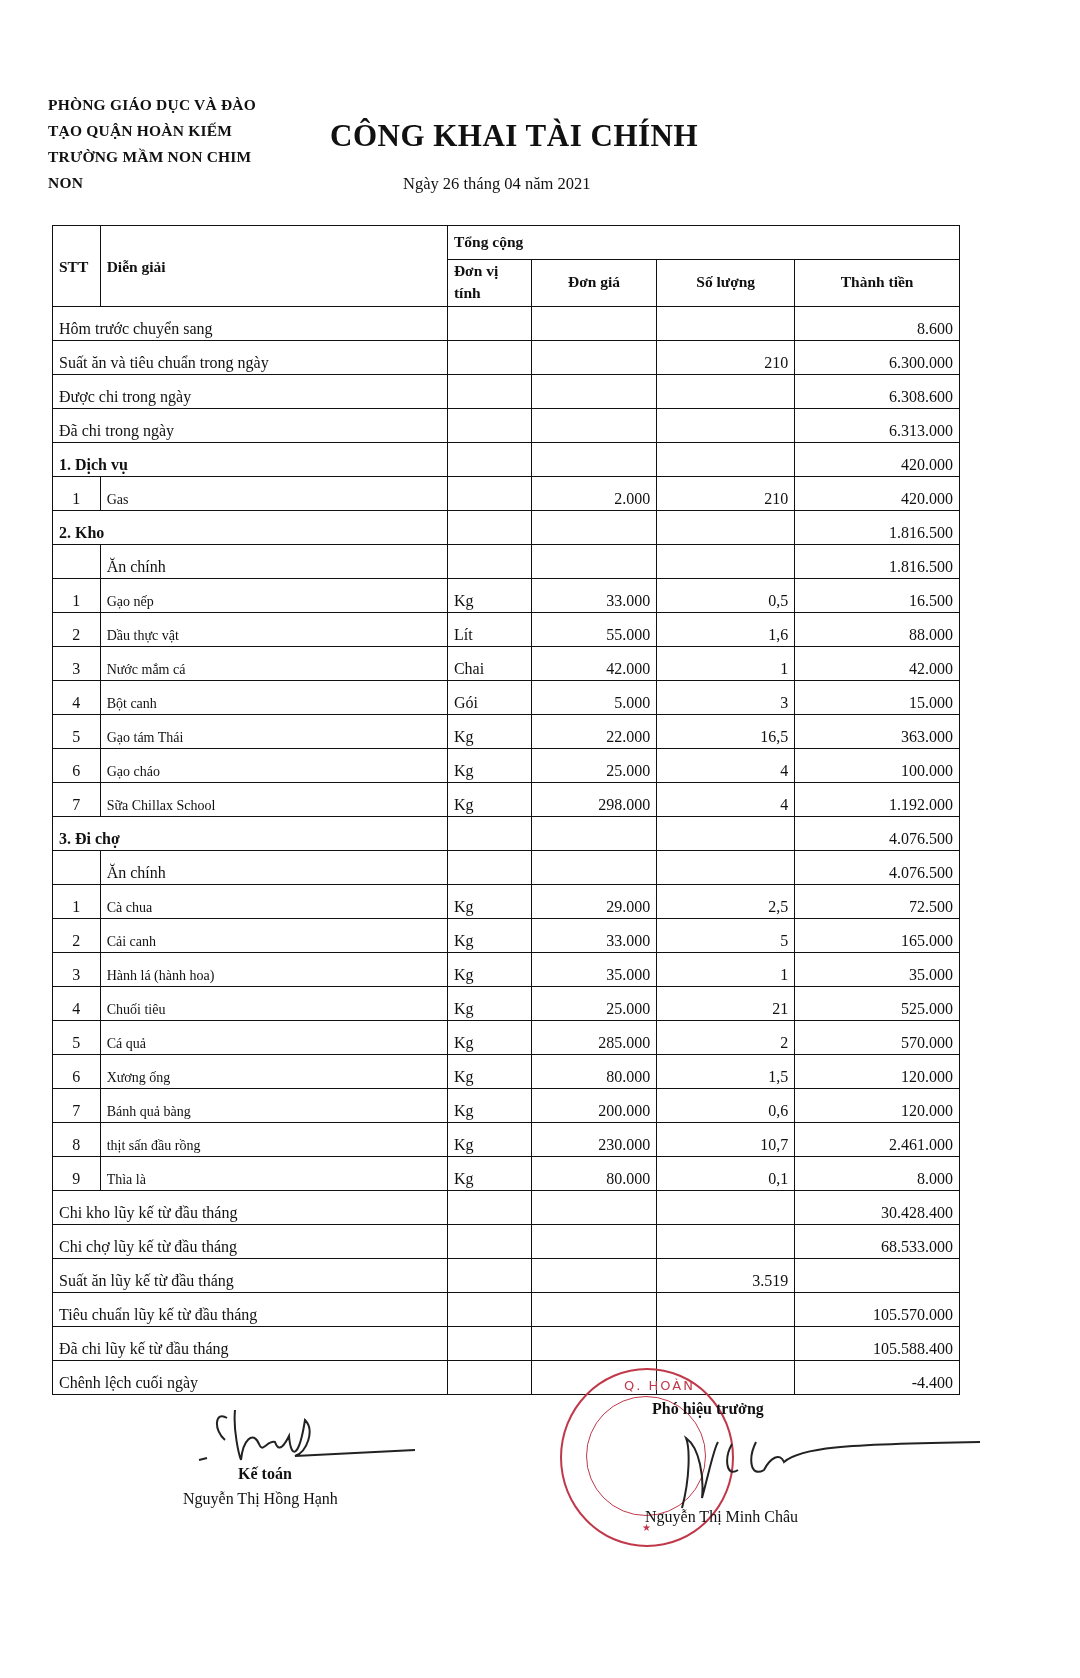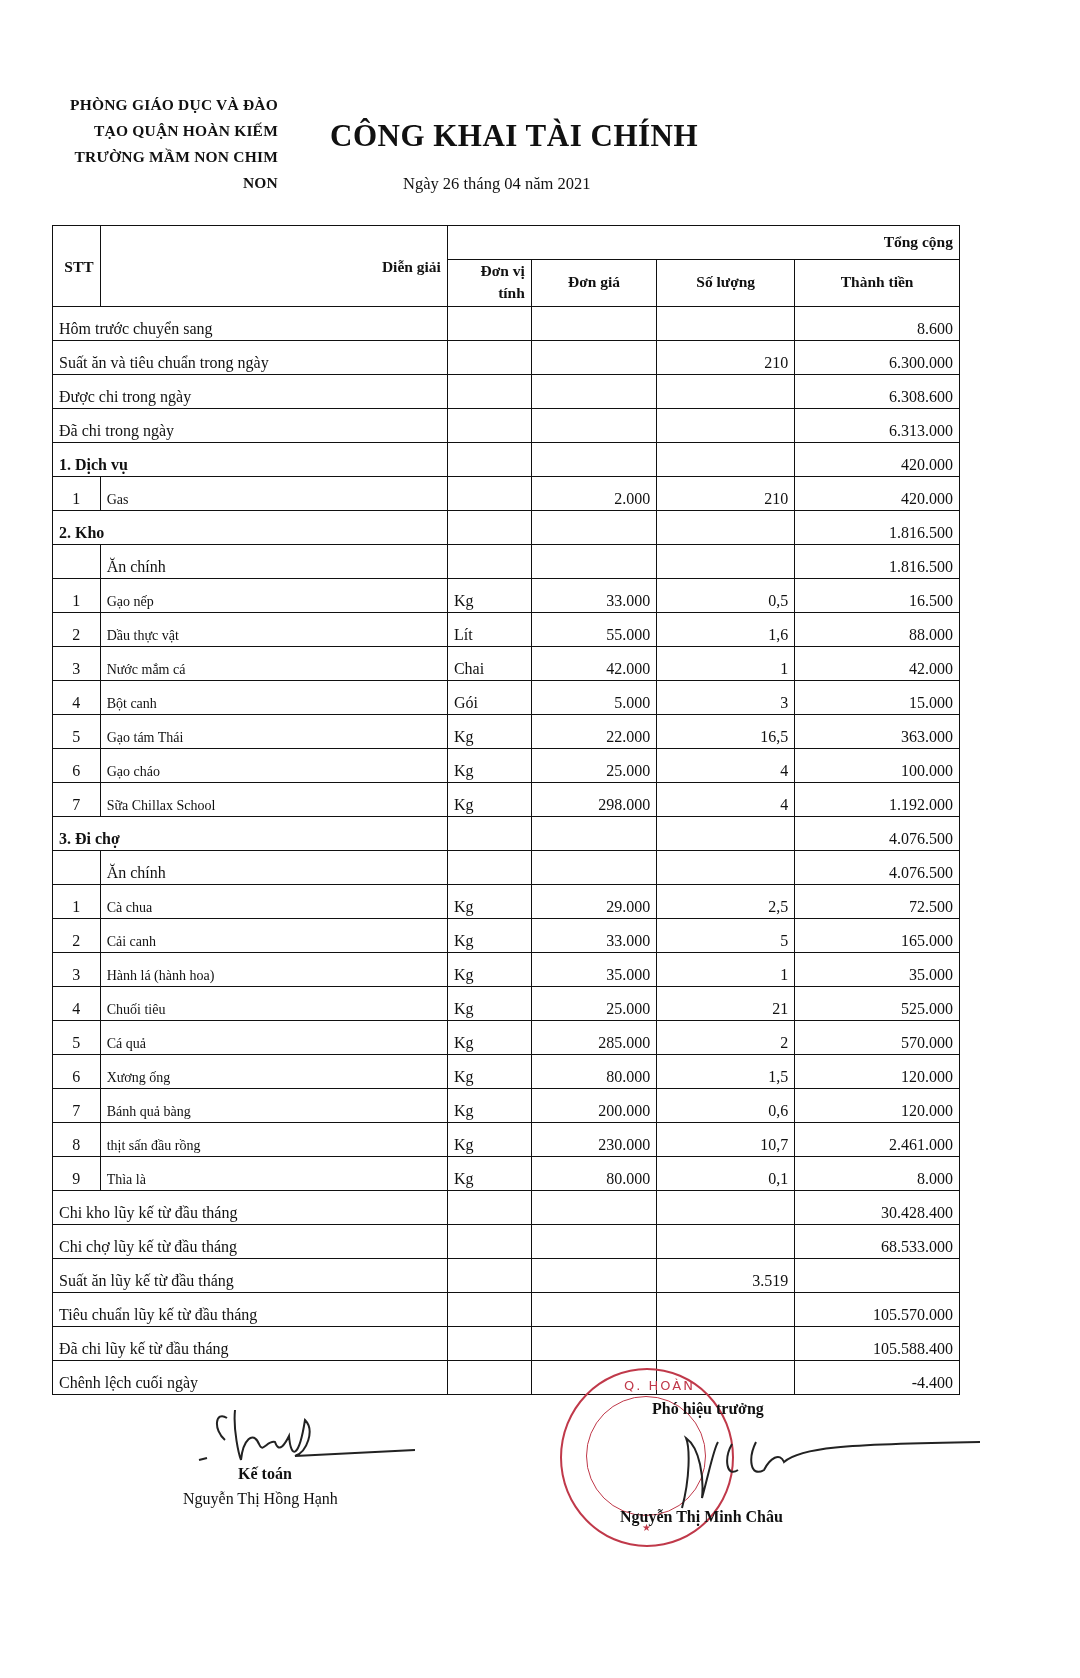--- a/index.html
+++ b/index.html
@@ -1,28 +1,28 @@
 <!DOCTYPE html>
 <html><head>
 <meta charset="utf-8">
 <style>
   html, body { margin: 0; padding: 0; background: #ffffff; }
   body { width: 1080px; height: 1678px; position: relative; overflow: hidden;
          font-family: "Liberation Serif", "DejaVu Serif", serif; color: #111; }
   .org { position: absolute; left: 48px; top: 92px; font-size: 15.5px; line-height: 26px;
          font-weight: bold; letter-spacing: 0.2px; width: 230px; }
-  .org div { white-space: nowrap; text-align: right; }
+  .org div { white-space: nowrap; }
   .title { position: absolute; left: 330px; top: 118px; font-size: 31px; font-weight: bold;
            letter-spacing: 0.5px; }
   .date { position: absolute; left: 403px; top: 174px; font-size: 16.5px; }
   table.fin { position: absolute; left: 52px; top: 225px; width: 908px; border-collapse: collapse;
               font-size: 16px; }
   table.fin td, table.fin th { border: 1.6px solid #111; padding: 0 6px; height: 31px;
               vertical-align: bottom; padding-bottom: 2px; }
-  table.fin th { font-weight: bold; text-align: right; vertical-align: middle; font-size: 15.5px; }
+  table.fin th { font-weight: bold; text-align: left; vertical-align: middle; font-size: 15.5px; }
   .c-stt { width: 33px; text-align: center; }
   .c-desc { width: 322px; }
   .c-unit { width: 68px; }
   .c-price { width: 108px; text-align: right; }
   .c-qty { width: 120px; text-align: right; }
   .c-total { width: 146px; text-align: right; }
   td.sec { font-weight: bold; }
   td.item { font-size: 14px; }
   .hdr-row1 th { height: 34px; }
   .hdr-row2 th { height: 56px; line-height: 22px; }
@@ -325,13 +325,13 @@
 <div class="stamp">
   <div class="stamp-inner"></div>
   <div class="stamp-ring">Q. HOÀN</div>
   <div class="stamp-star">★</div>
 </div>
 
 <div class="sig sig-role" style="left:652px; top:1400px;">Phó hiệu trưởng</div>
 <svg class="sign" style="left:660px; top:1418px;" width="330" height="100">
   <path d="M22 90 C30 60, 30 30, 26 20 C40 30, 44 60, 42 80 C50 50, 54 30, 58 24 M72 26 C64 40, 66 60, 78 52 M96 24 C88 40, 90 60, 104 52 C110 40, 120 34, 124 44 C140 30, 180 26, 320 24" stroke="#222" stroke-width="2" fill="none"></path>
 </svg>
-<div class="sig" style="left:620px; top:1508px;font-weight:bold;">Nguyễn Thị Minh Châu</div>
+<div class="sig" style="left:645px; top:1508px;">Nguyễn Thị Minh Châu</div>
 
 </body></html>

